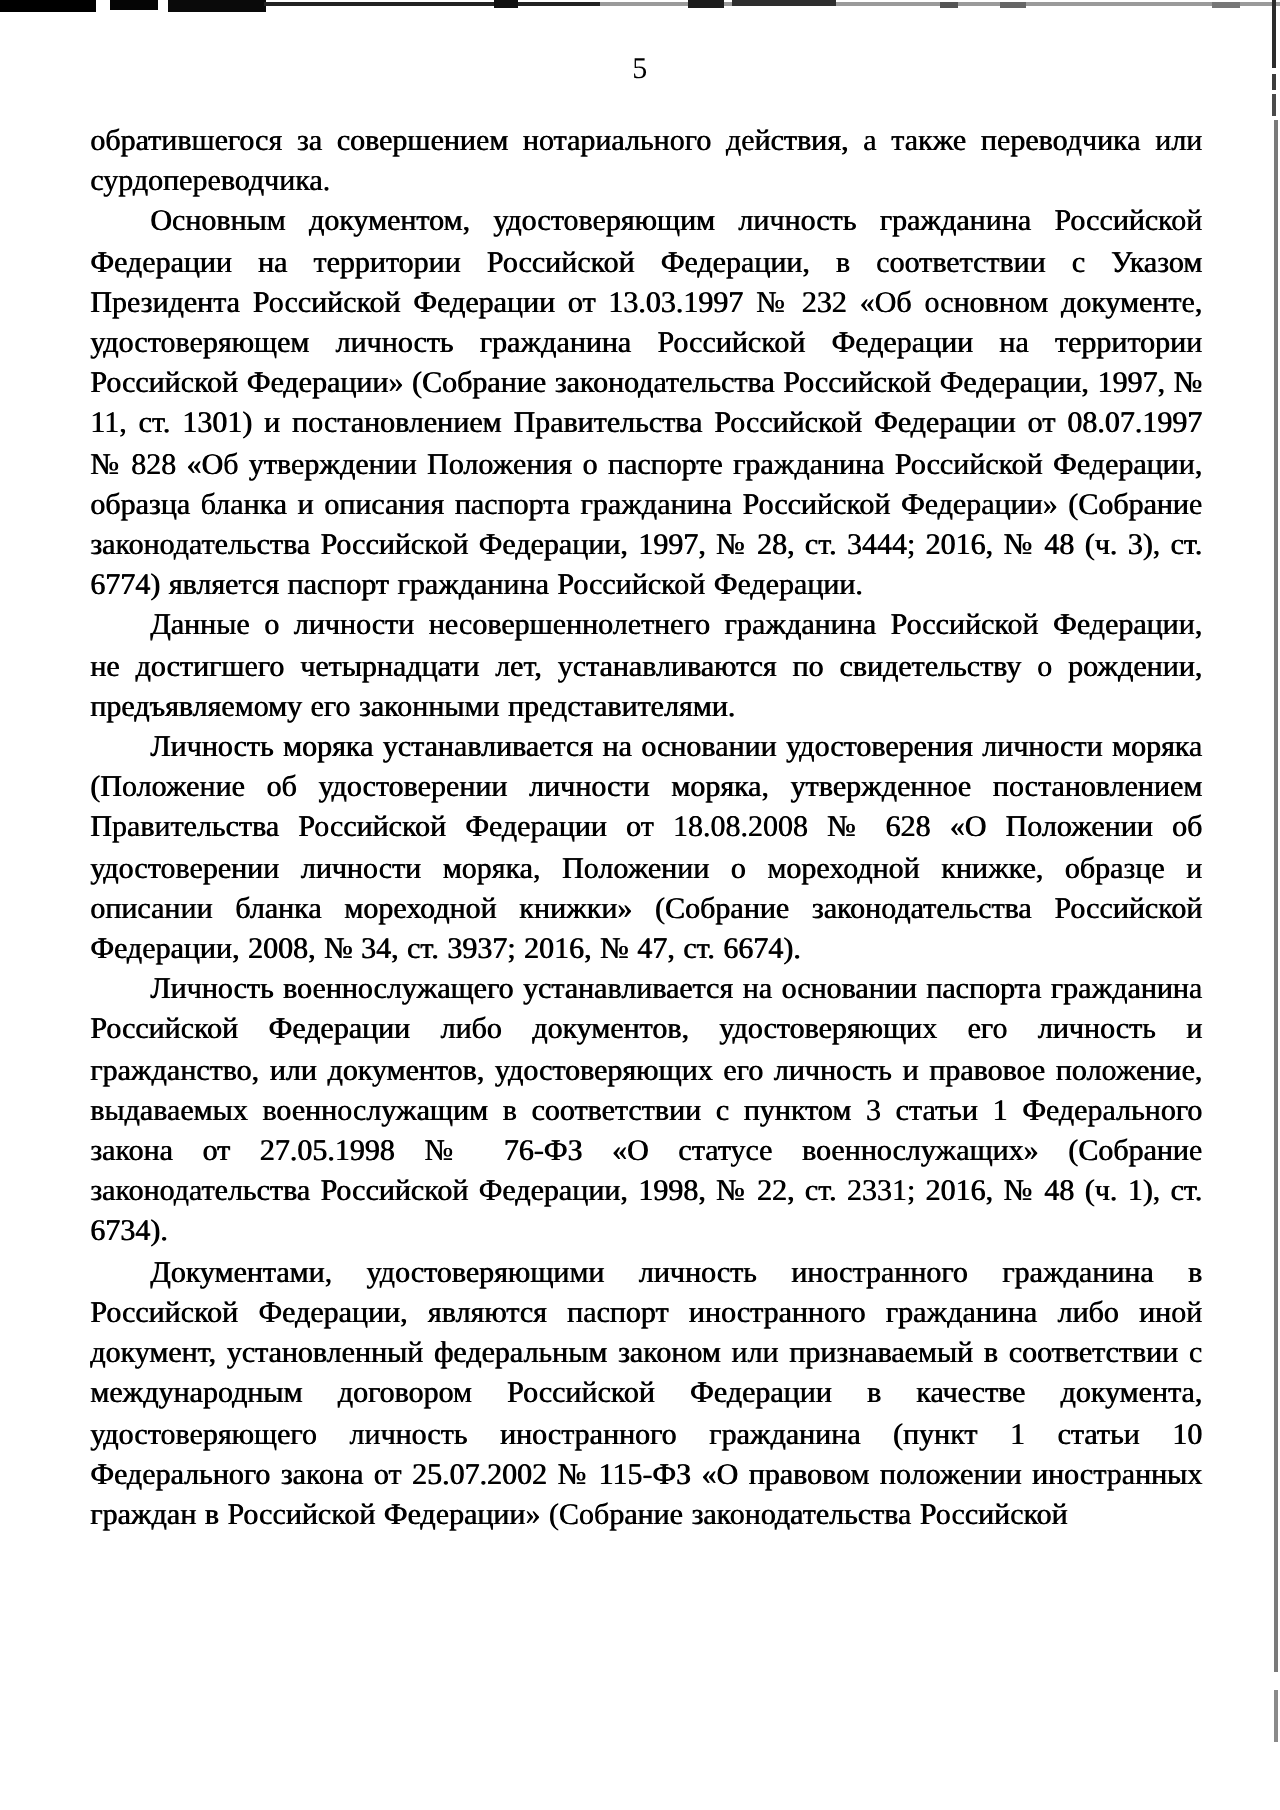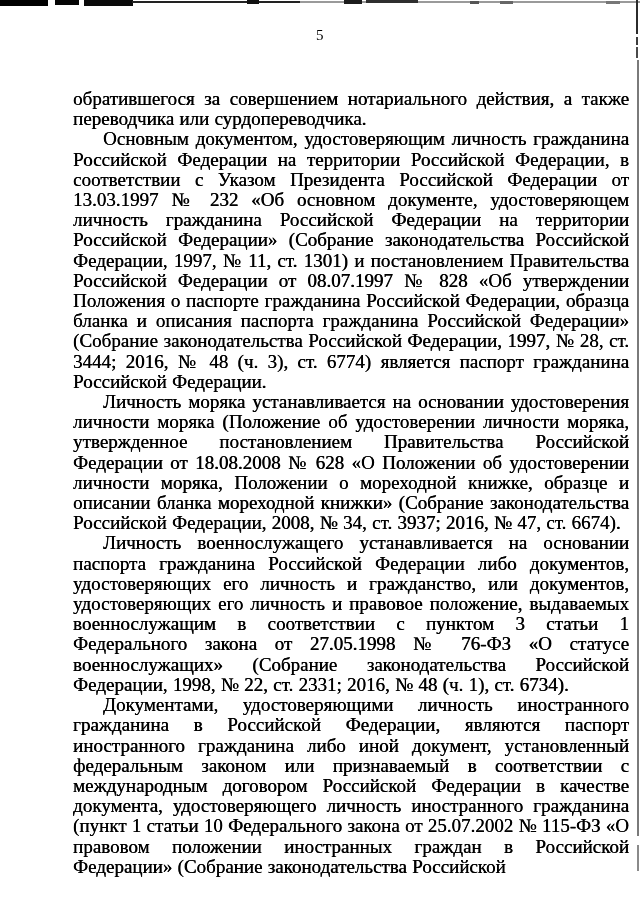--- a/index.html
+++ b/index.html
@@ -36,28 +36,27 @@
     position: absolute;
     top: 27px; left: 0;
     width: 100%;
     text-align: center;
     font-size: 15px;
     letter-spacing: 0.3px;
   }
   .body-text {
     position: absolute;
     top: 61px;
-    left: 73px;
+    left: 45px;
     width: 556px;
-    font-size: 19px;
+    font-size: 15px;
     line-height: 20.2px;
     text-align: justify;
     text-shadow: 0.35px 0 0 #000;  
     word-spacing: 0.5px;
-    margin-top: 28px;
   }
   .body-text p { margin: 0; text-indent: 30px; }
   .body-text p.continuation { text-indent: 0; }
 </style>
 </head>
 <body>
 
 <div class="page">
 
   <div>
@@ -80,18 +79,19 @@
     <div class="artifact vline-d2"></div>
     <div class="artifact vline-main"></div>
     <div class="artifact vline-tail"></div>
   </div>
 
   <div class="page-number">5</div>
 
   <div class="body-text">
     <p class="continuation">обратившегося за совершением нотариального действия, а также переводчика или сурдопереводчика.</p>
     <p>Основным документом, удостоверяющим личность гражданина Российской Федерации на территории Российской Федерации, в соответствии с Указом Президента Российской Федерации от 13.03.1997 № 232 «Об основном документе, удостоверяющем личность гражданина Российской Федерации на территории Российской Федерации» (Собрание законодательства Российской Федерации, 1997, № 11, ст. 1301) и постановлением Правительства Российской Федерации от 08.07.1997 № 828 «Об утверждении Положения о паспорте гражданина Российской Федерации, образца бланка и описания паспорта гражданина Российской Федерации» (Собрание законодательства Российской Федерации, 1997, № 28, ст. 3444; 2016, № 48 (ч. 3), ст. 6774) является паспорт гражданина Российской Федерации.</p>
+    <p>Данные о личности несовершеннолетнего гражданина Российской Федерации, не достигшего четырнадцати лет, устанавливаются по свидетельству о рождении, предъявляемому его законными представителями.</p>
     <p>Личность моряка устанавливается на основании удостоверения личности моряка (Положение об удостоверении личности моряка, утвержденное постановлением Правительства Российской Федерации от 18.08.2008 № 628 «О Положении об удостоверении личности моряка, Положении о мореходной книжке, образце и описании бланка мореходной книжки» (Собрание законодательства Российской Федерации, 2008, № 34, ст. 3937; 2016, № 47, ст. 6674).</p>
     <p>Личность военнослужащего устанавливается на основании паспорта гражданина Российской Федерации либо документов, удостоверяющих его личность и гражданство, или документов, удостоверяющих его личность и правовое положение, выдаваемых военнослужащим в соответствии с пунктом 3 статьи 1 Федерального закона от 27.05.1998 № 76-ФЗ «О статусе военнослужащих» (Собрание законодательства Российской Федерации, 1998, № 22, ст. 2331; 2016, № 48 (ч. 1), ст. 6734).</p>
     <p>Документами, удостоверяющими личность иностранного гражданина в Российской Федерации, являются паспорт иностранного гражданина либо иной документ, установленный федеральным законом или признаваемый в соответствии с международным договором Российской Федерации в качестве документа, удостоверяющего личность иностранного гражданина (пункт 1 статьи 10 Федерального закона от 25.07.2002 № 115-ФЗ «О правовом положении иностранных граждан в Российской Федерации» (Собрание законодательства Российской</p>
   </div>
 
 </div>
 
 </body></html>

